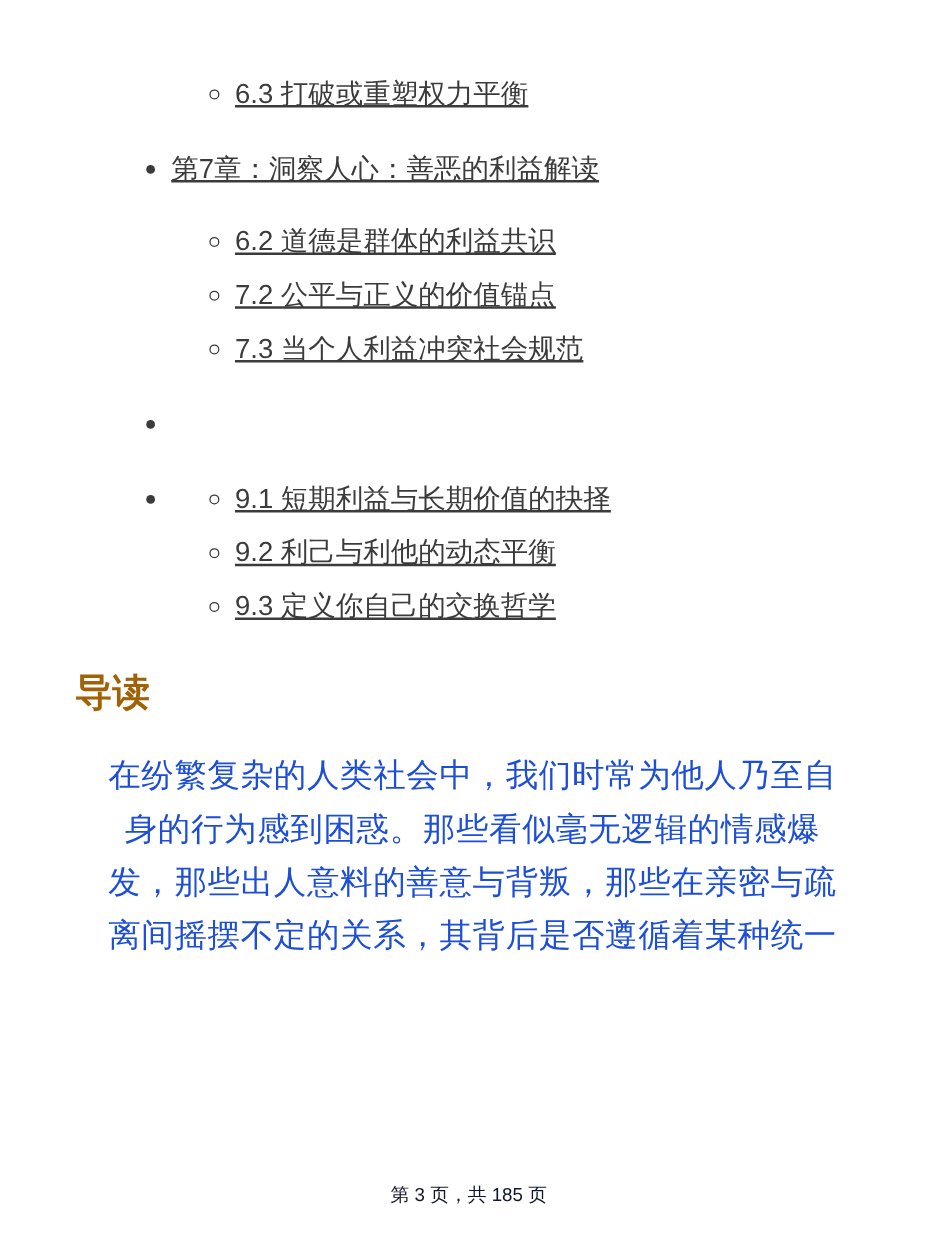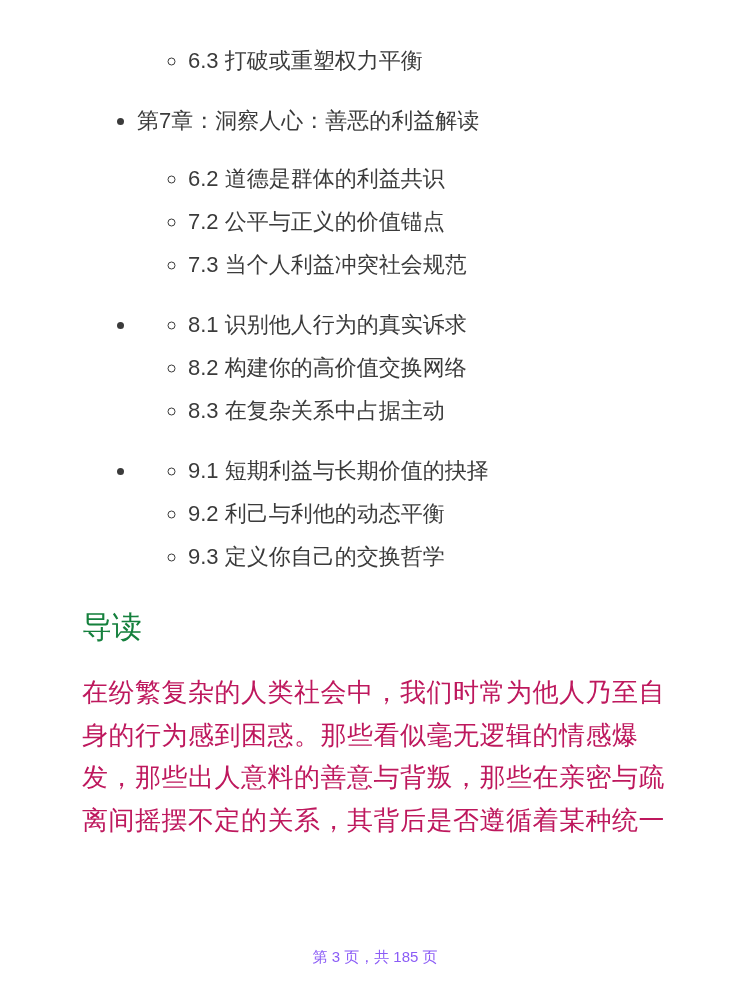--- a/index.html
+++ b/index.html
@@ -9,23 +9,24 @@
     width: 750px;
     height: 1000px;
     background: #ffffff;
     overflow: hidden;
     font-family: "Liberation Sans", sans-serif;
     color: #3b3b3b;
   }
 
   
   .toc {
-    padding-top: 34px;
+    padding-top: 48px;
     font-size: 22px;
     line-height: 33px;
+    text-decoration: underline;
   }
   .toc ul { margin: 0; }
   ul.subs {
     list-style-type: circle;
     padding-left: 51px;
     margin-top: 25px;
   }
   ul.subs.orphan {
     padding-left: 188px;
     margin-top: 0;
@@ -33,46 +34,47 @@
   ul.subs li { margin: 10px 0; }
   ul.chaps {
     list-style-type: disc;
     padding-left: 137px;
   }
   ul.chaps > li { margin: 27px 0; }
   li::marker { color: #3b3b3b; }
 
   
   .intro-heading {
-    margin: 34px 0 0 82px;
+    margin: 34px 0 0 60px;
     font-size: 30px;
     line-height: 40px;
-    font-weight: normal;
-    color: #15803d;
+    font-weight: bold;
+    color: #a16207;
   }
   .intro-paragraph {
     margin: 24px 0 0 82px;
     width: 592px;
     font-size: 26px;
     line-height: 42.5px;
     letter-spacing: 0.5px;
-    color: #be185d;
+    color: #1d4ed8;
+    text-align: center;
   }
   .pline { display: block; white-space: nowrap; }
 
   
   .footer {
     position: absolute;
     top: 948px;
     left: 0;
     width: 750px;
     text-align: center;
     font-size: 15px;
     line-height: 18px;
-    color: #8b5cf6;
+    color: #0f172a;
   }
 </style>
 </head>
 <body>
 
 <div class="page">
 
   <section class="toc">
 
     <ul class="subs orphan">
@@ -84,25 +86,20 @@
       <li>
         <span>第7章：洞察人心：善恶的利益解读</span>
         <ul class="subs">
           <li>6.2 道德是群体的利益共识</li>
           <li>7.2 公平与正义的价值锚点</li>
           <li>7.3 当个人利益冲突社会规范</li>
         </ul>
       </li>
 
       <li>
-        <ul class="subs">
-          <li>8.1 识别他人行为的真实诉求</li>
-          <li>8.2 构建你的高价值交换网络</li>
-          <li>8.3 在复杂关系中占据主动</li>
-        </ul>
       </li>
 
       <li>
         <ul class="subs">
           <li>9.1 短期利益与长期价值的抉择</li>
           <li>9.2 利己与利他的动态平衡</li>
           <li>9.3 定义你自己的交换哲学</li>
         </ul>
       </li>
 

